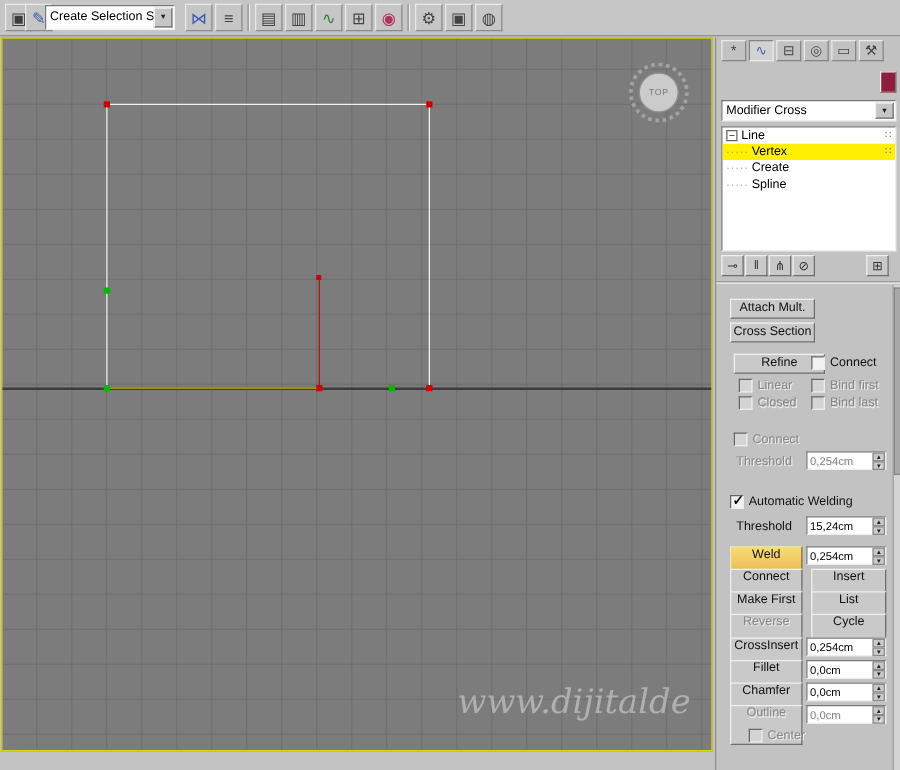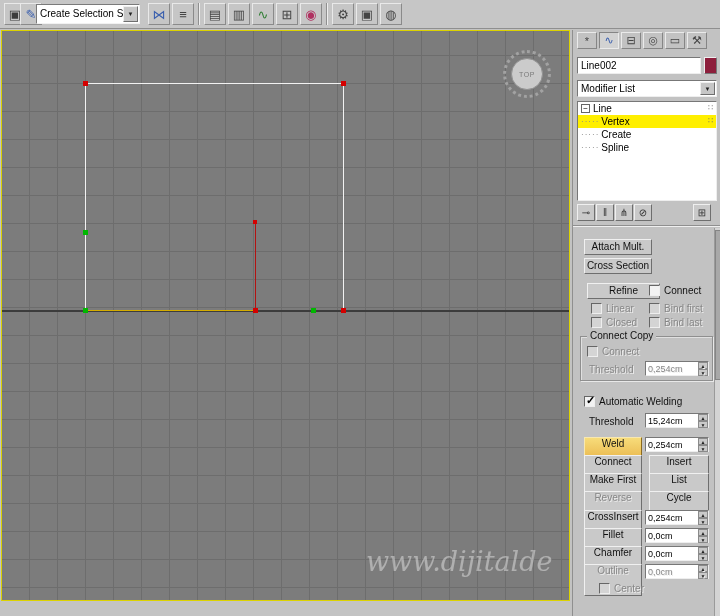--- a/index.html
+++ b/index.html
@@ -205,27 +205,24 @@
     <div class="ptab" style="left:70px">
         <span>◎</span>
       </div>
     <div class="ptab" style="left:92px">
         <span>▭</span>
       </div>
     <div class="ptab" style="left:114px">
         <span>⚒</span>
       </div>
 
-    <div class="field" style="left:4px;top:27px;width:124px;height:17px">
-      <span>Line002</span>
-    </div>
     <div class="swatch" style="left:131px;top:27px;width:13px;height:17px;background:#8d1f3c"></div>
 
     <div class="field" style="left:4px;top:50px;width:140px;height:17px;padding:0">
-      <span class="dd-text" style="padding-top:2px">Modifier List</span>
+      <span class="dd-text" style="padding-top:2px">Modifier Cross</span>
       <span class="dd-arrow">▼</span>
     </div>
 
     <div class="stack">
       <div class="srow">
         <span class="expandbox">−</span>
         <span>Line</span>
         <span class="sglyph">∷</span>
       </div>
       <div class="srow sel">
@@ -280,23 +277,20 @@
     </label>
     <label class="cb dis" style="left:18px;top:287px">
       <span class="box"></span>
       <span>Closed</span>
     </label>
     <label class="cb dis" style="left:76px;top:287px">
       <span class="box"></span>
       <span>Bind last</span>
     </label>
 
-    <div class="group" style="left:7px;top:306px;width:133px;height:45px">
-      <span class="gtitle">Connect Copy</span>
-    </div>
     <label class="cb dis" style="left:14px;top:316px">
       <span class="box"></span>
       <span>Connect</span>
     </label>
     <span class="lab dis" style="left:16px;top:334px">Threshold</span>
     <div class="spinner dis" style="left:72px;top:331px;width:64px">
       <span class="sval">0,254cm</span>
       <span class="sarrows">
           <i>▲</i>
           <i>▼</i>

